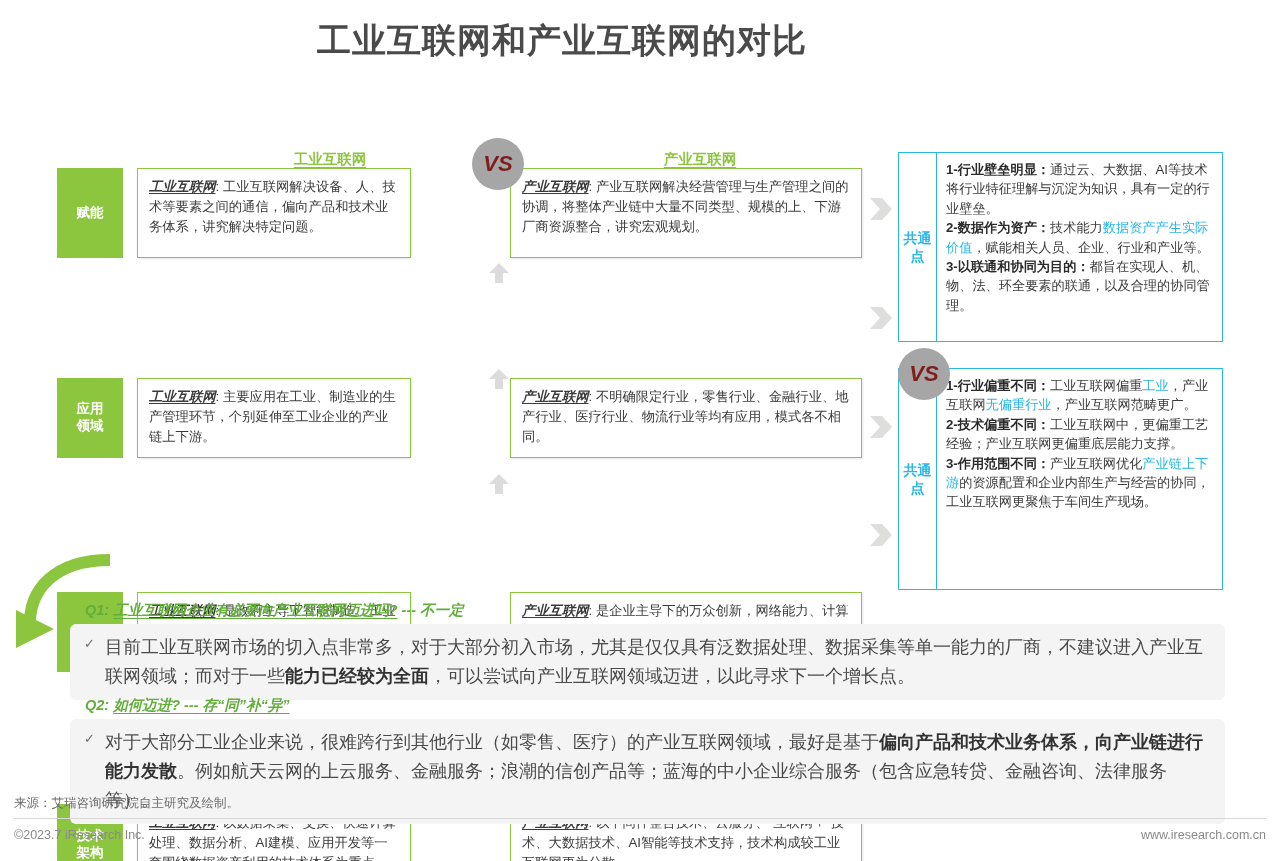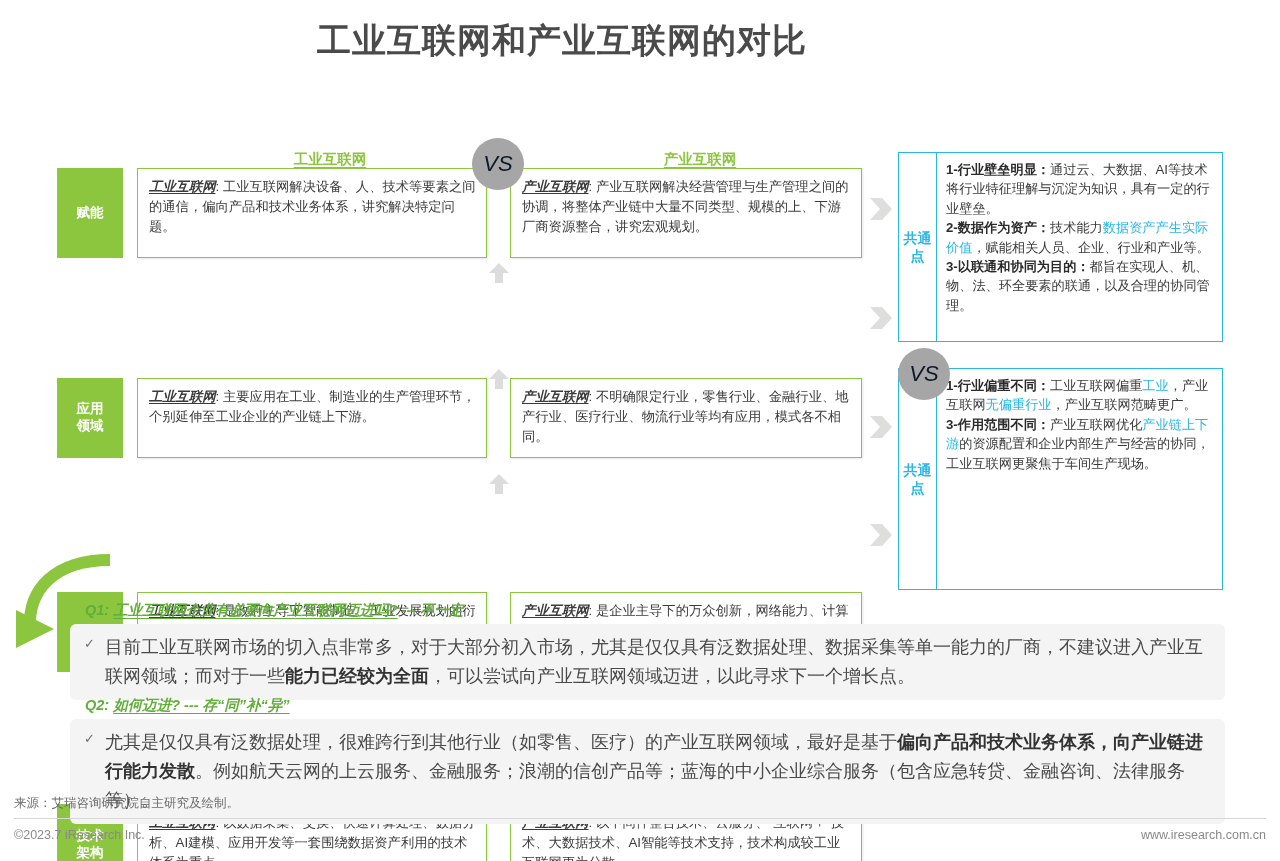--- a/index.html
+++ b/index.html
@@ -25,22 +25,22 @@
   .col-head {
     position: absolute; font-size: 14.5px; font-weight: bold;
     color: #8cc63e; text-decoration: underline; text-underline-offset: 3px;
   }
   .col-head.left  { left: 200px; top: 150px; width: 260px; text-align: center; }
   .col-head.right { left: 590px; top: 150px; width: 220px; text-align: center; }
 
   
   .vs {
     position: absolute; border-radius: 50%;
-    background: #a6a6a6; color: #0f172a;
-    font-style: italic; font-weight: normal;
+    background: #a6a6a6; color: #7f1d1d;
+    font-style: italic; font-weight: bold;
     display: flex; align-items: center; justify-content: center;
     z-index: 6;
   }
   .vs-top { left: 472px; top: 138px; width: 52px; height: 52px; font-size: 22px; }
   .vs-right { left: 898px; top: 348px; width: 52px; height: 52px; font-size: 22px; }
 
   
   .grid { position: absolute; left: 57px; top: 168px; }
   .row { position: absolute; left: 0; }
   .cat {
@@ -50,21 +50,21 @@
     display: flex; align-items: center; justify-content: center;
     text-align: center;
   }
   .cell {
     position: absolute; background: #ffffff;
     border: 1.6px solid #8cc63e;
     padding: 8px 10px 6px 11px;
     font-size: 13.3px; line-height: 1.5; color: #3b3b3b;
     box-shadow: 1px 1px 2px rgba(0,0,0,0.10);
   }
-  .cell.left  { left: 80px; width: 350px; }
+  .cell.left  { left: 80px; width: 274px; }
   .cell.right { left: 453px; width: 352px; }
   .cell b {
     font-weight: bold; font-style: italic;
     text-decoration: underline; text-underline-offset: 2px;
   }
 
   
   .arrow-grey {
     position: absolute; width: 26px; height: 30px; z-index: 4;
   }
@@ -237,20 +237,21 @@
       <p><b id="c2b">3-以联通和协同为目的：</b><span id="c2a">都旨在实现人、机、物、法、环全要素的联通，以及合理的协同管理。</span></p>
     </div>
   </div>
 
   <div class="vs vs-right">VS</div>
 
   <div class="bluepanel" id="panel-different">
     <div class="tag">共通点</div>
     <div class="body">
       <p><b id="d0b">1-行业偏重不同：</b><span id="d0a">工业互联网偏重</span><span class="hl" id="d0h">工业</span><span id="d0p">，产业互联网</span><span class="hl" id="d0h2">无偏重行业</span><span id="d0c">，产业互联网范畴更广。</span></p>
+      <p><b id="d1b">2-技术偏重不同：</b><span id="d1a">工业互联网中，更偏重工艺经验；产业互联网更偏重底层能力支撑。</span></p>
       <p><b id="d2b">3-作用范围不同：</b><span id="d2a">产业互联网优化</span><span class="hl" id="d2h">产业链上下游</span><span id="d2p">的资源配置和企业内部生产与经营的协同，工业互联网更聚焦于车间生产现场。</span></p>
     </div>
   </div>
 
   <svg class="curve-arrow" width="130" height="120" viewBox="0 0 130 120">
     <path d="M 96 12 C 40 12, 14 42, 16 80" stroke="#8cc63e" stroke-width="12" fill="none" stroke-linecap="butt"></path>
     <polygon points="2,62 2,100 40,81" fill="#8cc63e"></polygon>
   </svg>
 
   <div class="q-title" id="q1-title">
@@ -262,21 +263,21 @@
       <span id="q1ta">目前工业互联网市场的切入点非常多，对于大部分初入市场，尤其是仅仅具有泛数据处理、数据采集等单一能力的厂商，不建议进入产业互联网领域；而对于一些</span><b id="q1tb">能力已经较为全面</b><span id="q1tc">，可以尝试向产业互联网领域迈进，以此寻求下一个增长点。</span>
     </div>
   </div>
 
   <div class="q-title" id="q2-title">
     <span id="q2p">Q2: </span><u id="q2u">如何迈进? --- 存“同”补“异”</u><span id="q2s"></span>
   </div>
   <div class="q-box" id="q2-box">
     <div class="q-check">✓</div>
     <div class="q-text">
-      <span id="q2ta">尤其是仅仅具有泛数据处理，很难跨行到其他行业（如零售、医疗）的产业互联网领域，最好是基于</span><b id="q2tb">偏向产品和技术业务体系，向产业链进行能力发散</b><span id="q2tc">。例如航天云网的上云服务、金融服务；浪潮的信创产品等；蓝海的中小企业综合服务（包含应急转贷、金融咨询、法律服务等）。</span>
+      <span id="q2ta">对于大部分工业企业来说，很难跨行到其他行业（如零售、医疗）的产业互联网领域，最好是基于</span><b id="q2tb">偏向产品和技术业务体系，向产业链进行能力发散</b><span id="q2tc">。例如航天云网的上云服务、金融服务；浪潮的信创产品等；蓝海的中小企业综合服务（包含应急转贷、金融咨询、法律服务等）。</span>
     </div>
   </div>
 
   <div class="source">来源：艾瑞咨询研究院自主研究及绘制。</div>
   <div class="rule"></div>
   <div class="copyright">©2023.7 iResearch Inc.</div>
   <div class="weburl">www.iresearch.com.cn</div>
 
 </div>
 

